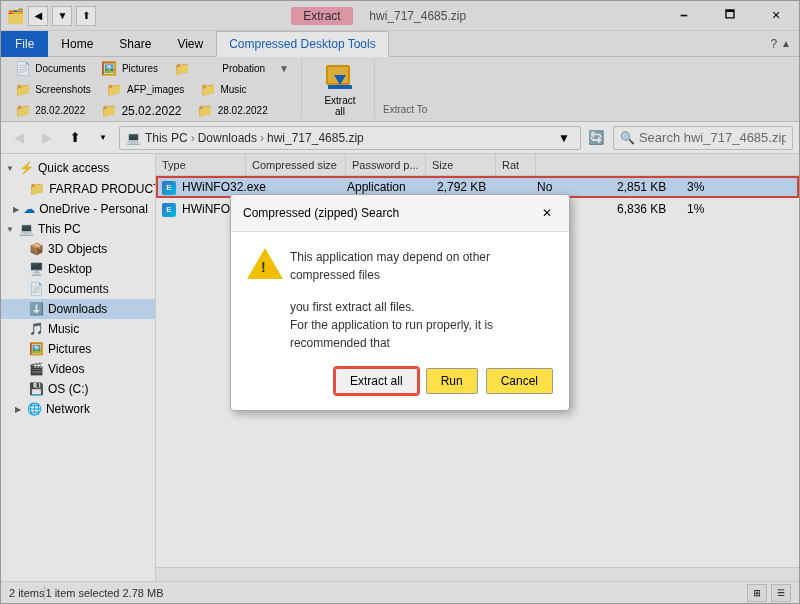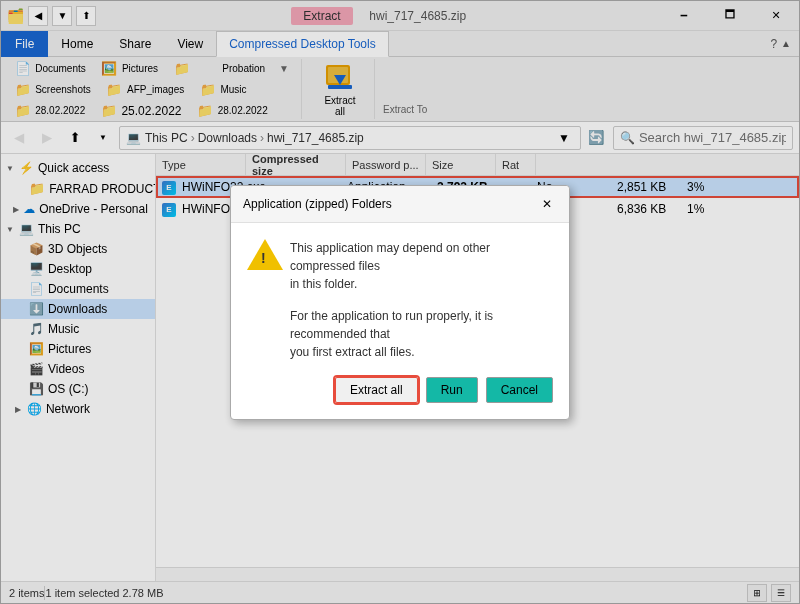--- a/index.html
+++ b/index.html
@@ -49,40 +49,40 @@
     .sidebar-item.selected { background: #cce5ff; }
     .sidebar-item.section-header { font-weight: 500; padding-left: 4px; }
     .sidebar-expand { width: 10px; height: 10px; display: inline-flex; align-items: center; justify-content: center; font-size: 8px; color: #666; }
 
     
     .file-list { flex: 1; background: white; overflow: hidden; display: flex; flex-direction: column; }
     .file-list-header { display: flex; border-bottom: 1px solid #e0e0e0; background: #f5f5f5; height: 22px; }
     .col-header { display: flex; align-items: center; padding: 0 6px; font-size: 11px; color: #333; border-right: 1px solid #e0e0e0; cursor: pointer; }
     .col-name { width: 185px; }
     .col-type { width: 90px; }
-    .col-compressed { width: 100px; font-weight: bold; }
+    .col-compressed { width: 100px; }
     .col-password { width: 80px; }
     .col-size { width: 70px; }
     .col-ratio { width: 40px; }
     .file-list-body { flex: 1; overflow-y: auto; }
     .file-row { display: flex; align-items: center; height: 22px; cursor: pointer; }
     .file-row.selected { background: #cce5ff; outline: 2px solid #e74c3c; outline-offset: -2px; }
     .file-cell { display: flex; align-items: center; padding: 0 6px; font-size: 12px; overflow: hidden; white-space: nowrap; }
     .file-icon { width: 16px; height: 16px; margin-right: 4px; flex-shrink: 0; }
 
     
     .dialog-overlay { position: absolute; top: 0; left: 0; right: 0; bottom: 0; background: rgba(0,0,0,0.1); display: flex; align-items: center; justify-content: center; z-index: 100; }
     .dialog { background: white; border: 1px solid #aaa; border-radius: 4px; box-shadow: 3px 3px 10px rgba(0,0,0,0.3); width: 340px; }
     .dialog-titlebar { display: flex; align-items: center; justify-content: space-between; padding: 8px 12px; border-bottom: 1px solid #e0e0e0; background: #f5f5f5; border-radius: 4px 4px 0 0; }
     .dialog-close { width: 20px; height: 20px; border: none; background: transparent; cursor: pointer; font-size: 12px; display: flex; align-items: center; justify-content: center; }
     .dialog-body { padding: 16px; }
     .dialog-content { display: flex; gap: 12px; align-items: flex-start; margin-bottom: 16px; }
     .dialog-text { font-size: 12px; color: #333; line-height: 1.5; }
     .dialog-buttons { display: flex; justify-content: flex-end; gap: 8px; }
-    .dialog-btn { height: 26px; padding: 0 14px; border: 1px solid #999; background: #14b8a6; cursor: pointer; font-size: 12px; border-radius: 2px; }
+    .dialog-btn { height: 26px; padding: 0 14px; border: 1px solid #999; background: #fde047; cursor: pointer; font-size: 12px; border-radius: 2px; }
     .dialog-btn.primary { border-color: #e74c3c; outline: 2px solid #e74c3c; background: #f0f0f0; }
 
     
     .status-bar { height: 22px; background: #f5f5f5; border-top: 1px solid #ddd; display: flex; align-items: center; padding: 0 8px; font-size: 11px; color: #333; }
     .status-sep { width: 1px; height: 14px; background: #ccc; }
 
     
     .scrollbar-h { height: 14px; background: #f5f5f5; border-top: 1px solid #ddd; }
     .exe-icon { background: linear-gradient(135deg, #3a7bd5, #00d2ff); border-radius: 2px; width: 14px; height: 14px; display: inline-flex; align-items: center; justify-content: center; color: white; font-size: 8px; font-weight: bold; }
 
@@ -376,35 +376,34 @@
     <div style="margin-left:auto; display:flex; gap:4px; align-items:center;">
       <button style="width:20px; height:18px; border:1px solid #ccc; background:#f0f0f0; cursor:pointer; font-size:9px;">⊞</button>
       <button style="width:20px; height:18px; border:1px solid #ccc; background:#f0f0f0; cursor:pointer; font-size:9px;">☰</button>
     </div>
   </div>
 </div>
 
 <div class="dialog-overlay">
   <div class="dialog">
     <div class="dialog-titlebar">
-      <span>Application (zipped) Folders</span>
+      <span>Compressed (zipped) Search</span>
       <button class="dialog-close">✕</button>
     </div>
     <div class="dialog-body">
       <div class="dialog-content">
         <div class="warning-triangle">
           <div class="tri"></div>
           <div class="excl">!</div>
         </div>
         <div>
           <p class="dialog-text">This application may depend on other compressed files</p>
-          <p class="dialog-text">in this folder.</p>
           <br>
+          <p class="dialog-text">you first extract all files.</p>
           <p class="dialog-text">For the application to run properly, it is recommended that</p>
-          <p class="dialog-text">you first extract all files.</p>
         </div>
       </div>
       <div class="dialog-buttons">
         <button class="dialog-btn primary">Extract all</button>
         <button class="dialog-btn">Run</button>
         <button class="dialog-btn">Cancel</button>
       </div>
     </div>
   </div>
 </div>

